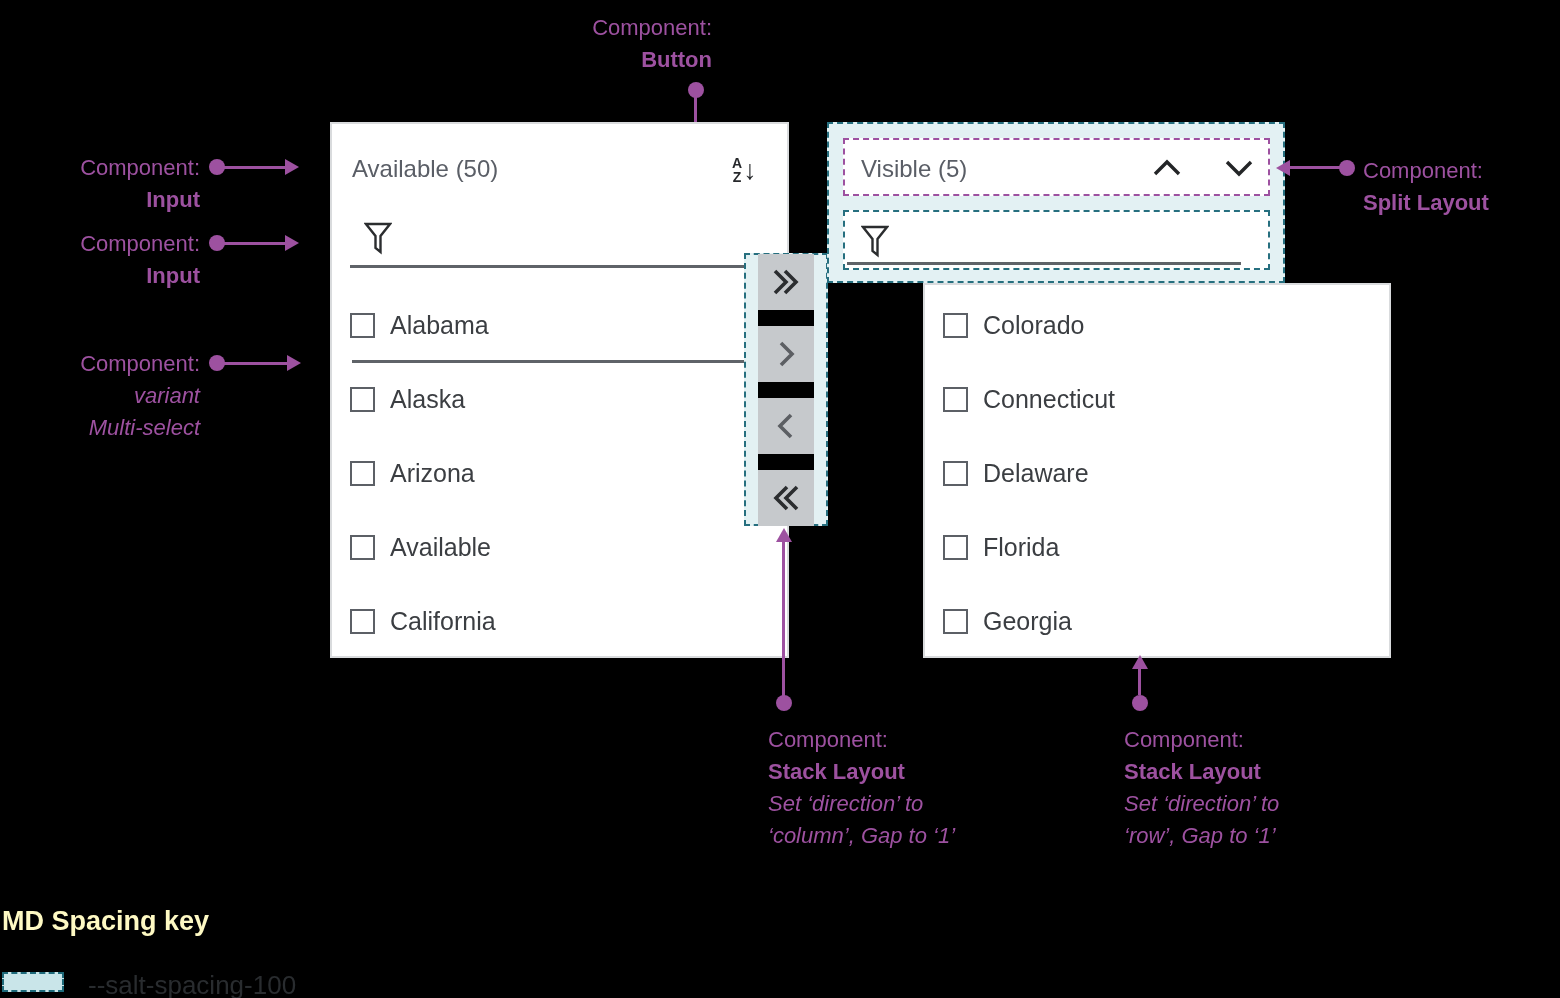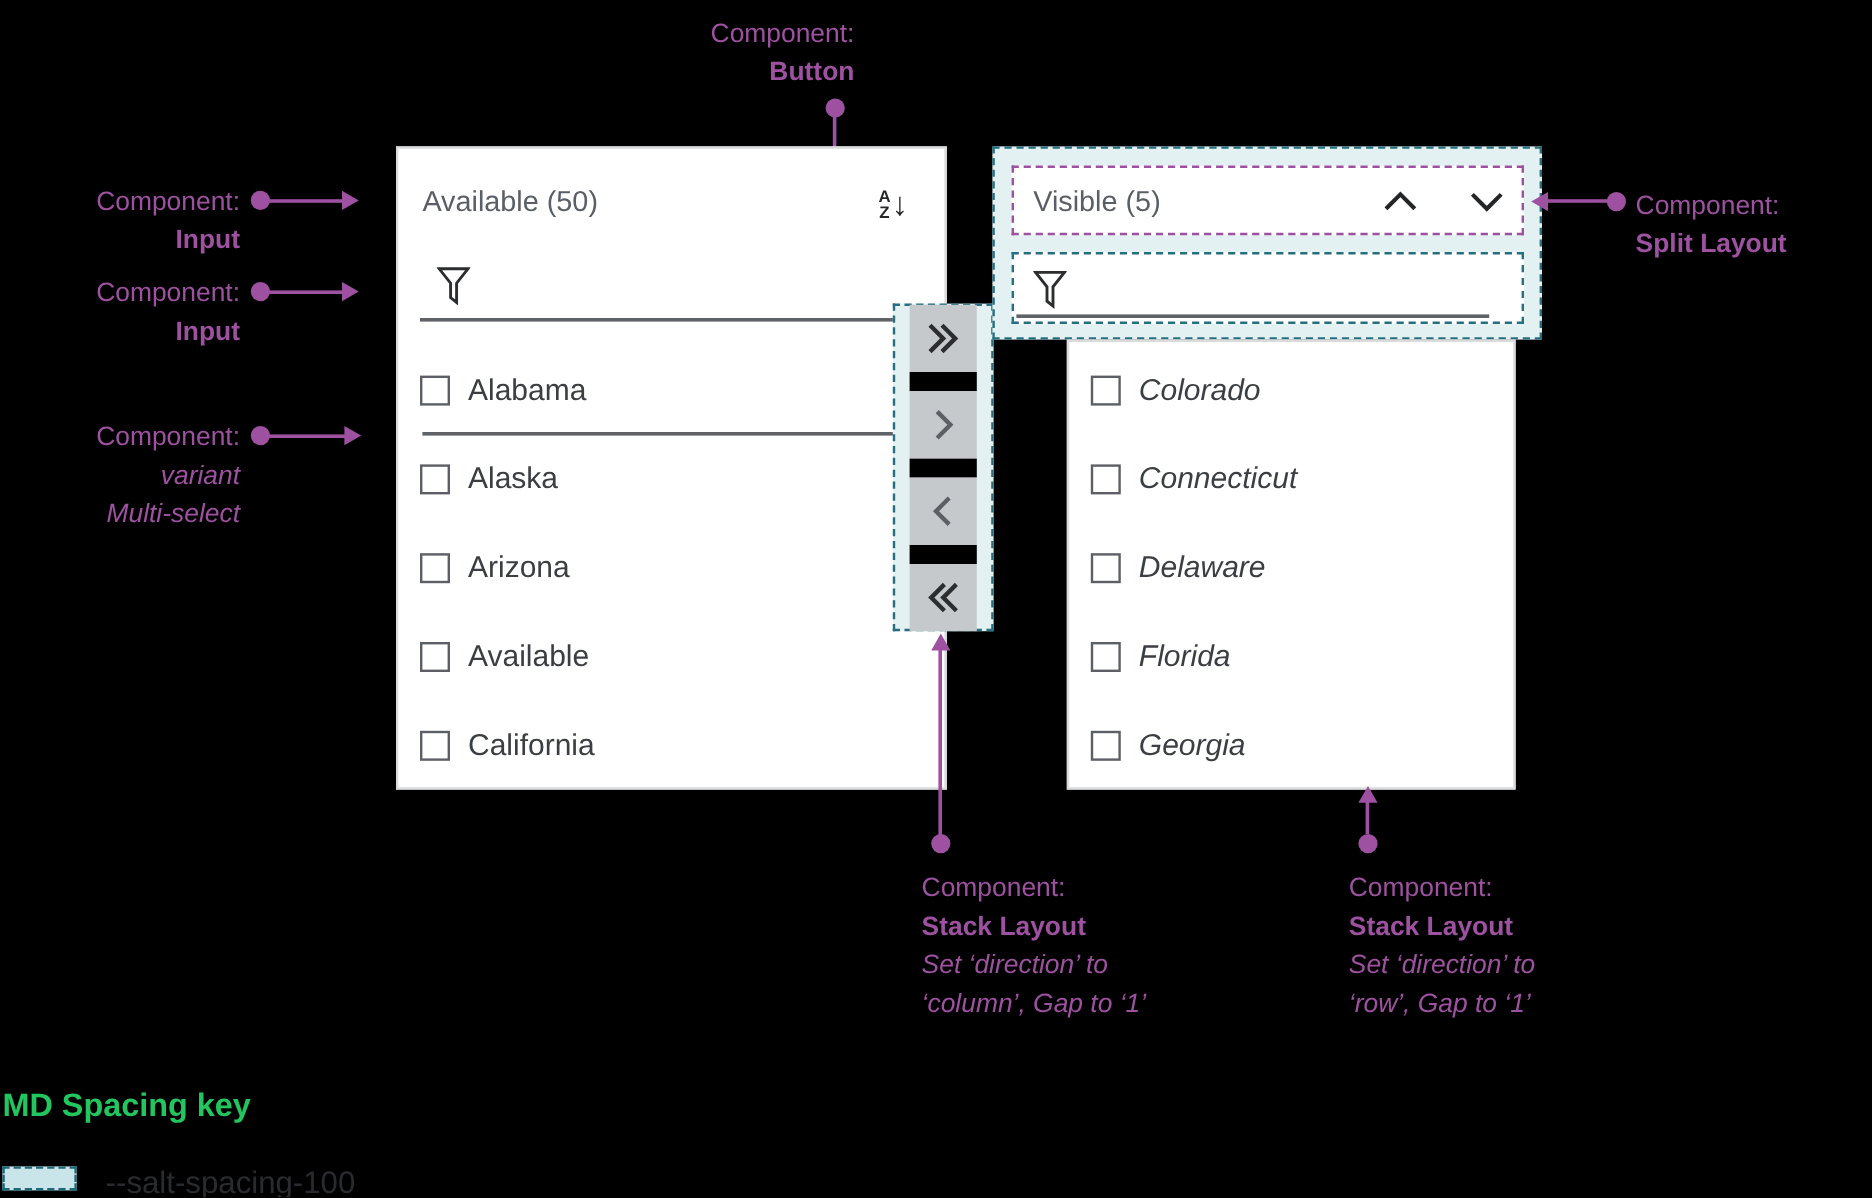--- a/index.html
+++ b/index.html
@@ -36,21 +36,21 @@
   
   .tbtn{width:56px;height:56px;background:#c6c9cc;display:flex;align-items:center;justify-content:center;}
   .gapblk{background:#000;width:56px;height:16px;}
 
   
   .sortbtn{display:flex;align-items:center;}
   .azcol{display:flex;flex-direction:column;color:#26282b;font-size:14px;font-weight:600;line-height:14px;text-align:center;}
   .azarrow{color:#26282b;font-size:27px;line-height:27px;margin-left:1px;}
 
   
-  .legend-title{color:#22c55e;font-size:27px;font-weight:700;}
+  .legend-title{color:#fef9c3;font-size:27px;font-weight:700;}
   .legend-token{color:#292c2f;font-size:26px;}
   .swatch{width:62px;height:20px;background:#c9e5e9;border:2px dashed #1e6a7a;box-sizing:border-box;}
 
   svg{display:block;}
 </style>
 </head>
 <body>
 
 <div class="canvas">
 
@@ -172,21 +172,21 @@
     </div>
   </div>
 
   <div class="abs white-box" style="left:843px;top:210px;width:427px;height:60px;">
     <svg width="28" height="33" viewBox="0 0 28 33" style="margin:13px 0 0 16px;">
       <path d="M2 2 H26 L16.5 14 V30 L11.5 26 V14 Z" fill="none" stroke="#2b2d2f" stroke-width="2.4" stroke-linejoin="miter"></path>
     </svg>
     <div class="abs underline" style="left:2px;top:50px;width:394px;"></div>
   </div>
 
-  <div class="abs panel" style="left:842px;top:283px;width:374px;height:375px;font-style:italic;">
+  <div class="abs panel" style="left:876px;top:283px;width:468px;height:375px;">
     <div class="abs lrow" style="left:18px;top:23px;">
       <div class="cbx"></div>
       <div class="lbl">Colorado</div>
     </div>
     <div class="abs lrow" style="left:18px;top:97px;">
       <div class="cbx"></div>
       <div class="lbl">Connecticut</div>
     </div>
     <div class="abs lrow" style="left:18px;top:171px;">
       <div class="cbx"></div>

